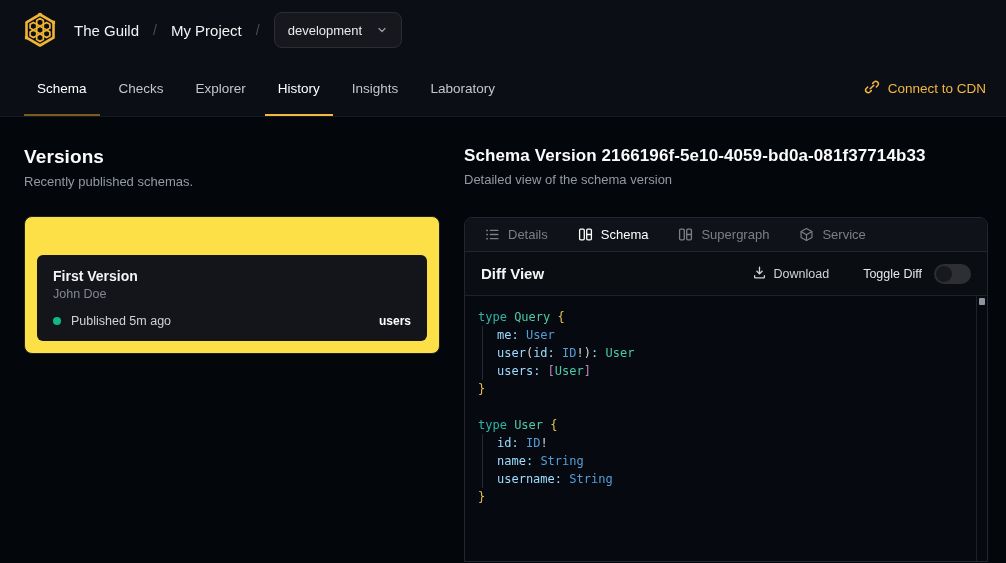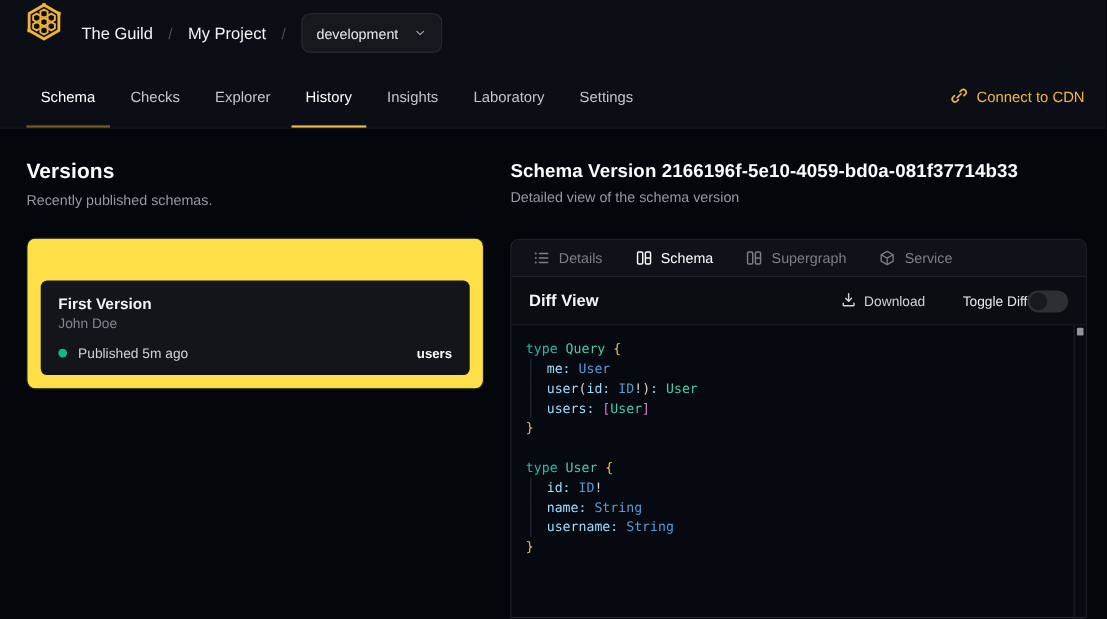--- a/index.html
+++ b/index.html
@@ -8,21 +8,21 @@
     background:#03060b;
     font-family:"Liberation Sans", sans-serif;
     color:#fff;
     -webkit-font-smoothing:antialiased;
   }
 
   
   .hdr {
     background:#0b0e14;
     height:60px;
-    display:flex; 
+    display:flex; align-items:center;
     padding:0 20px;
   }
   .logo { width:40px; height:40px; flex:none; }
   .crumb { display:flex; align-items:center; margin-left:14px; gap:14px; font-size:15px; }
   .crumb a { color:#f2f3f5; text-decoration:none; }
   .crumb .sep { color:#4a4f57; font-size:14px; }
   .target-btn {
     display:flex; align-items:center; gap:14px;
     background:#16181e; border:1px solid #2b2e35; border-radius:8px;
     height:36px; padding:0 13px; color:#e8eaed; font-size:13px; cursor:pointer;
@@ -129,21 +129,21 @@
 
   .diff-head {
     height:44px; flex:none;
     background:#0a0d12; border-bottom:1px solid #1d212a;
     display:flex; align-items:center; padding:0 16px;
   }
   .diff-title { font-size:15px; font-weight:700; color:#f5f6f8; }
   .diff-controls { margin-left:auto; display:flex; align-items:center; gap:34px; }
   .dl-btn { display:flex; align-items:center; gap:7px; color:#d0d3d8; font-size:12.5px; cursor:pointer; background:none; border:none; font-family:"Liberation Sans", sans-serif; }
   .dl-btn svg { width:15px; height:15px; }
-  .toggle-wrap { display:flex; align-items:center; }
+  .toggle-wrap { display:flex; align-items:center; gap:12px; }
   .toggle-label { font-size:12.5px; color:#e6e8ea; }
   .switch {
     width:37px; height:20px; border-radius:10px; background:#2d2f34;
     position:relative; cursor:pointer; flex:none;
   }
   .switch .knob {
     position:absolute; left:2px; top:2px;
     width:16px; height:16px; border-radius:50%; background:#17191d;
   }
 
@@ -216,21 +216,20 @@
 </header>
 
 <nav class="nav">
   <div class="nav-tabs" id="nav-tabs">
       <div class="nav-tab visited">Schema</div>
       <div class="nav-tab">Checks</div>
       <div class="nav-tab">Explorer</div>
       <div class="nav-tab active">History</div>
       <div class="nav-tab">Insights</div>
       <div class="nav-tab">Laboratory</div>
-      <div class="nav-tab">Settings</div>
     </div>
   <a href="#" class="cdn-link">
     <span>
       <svg viewBox="0 0 16 16" fill="none">
         <path d="M6.2 9.8l3.6-3.6" stroke="currentColor" stroke-width="1.5" stroke-linecap="round"></path>
         <path d="M8.7 4.4l1.4-1.4a2.55 2.55 0 013.6 3.6l-1.4 1.4" stroke="currentColor" stroke-width="1.5" stroke-linecap="round"></path>
         <path d="M7.3 11.6l-1.4 1.4a2.55 2.55 0 01-3.6-3.6l1.4-1.4" stroke="currentColor" stroke-width="1.5" stroke-linecap="round"></path>
       </svg>
     </span>
     <span>Connect to CDN</span>

